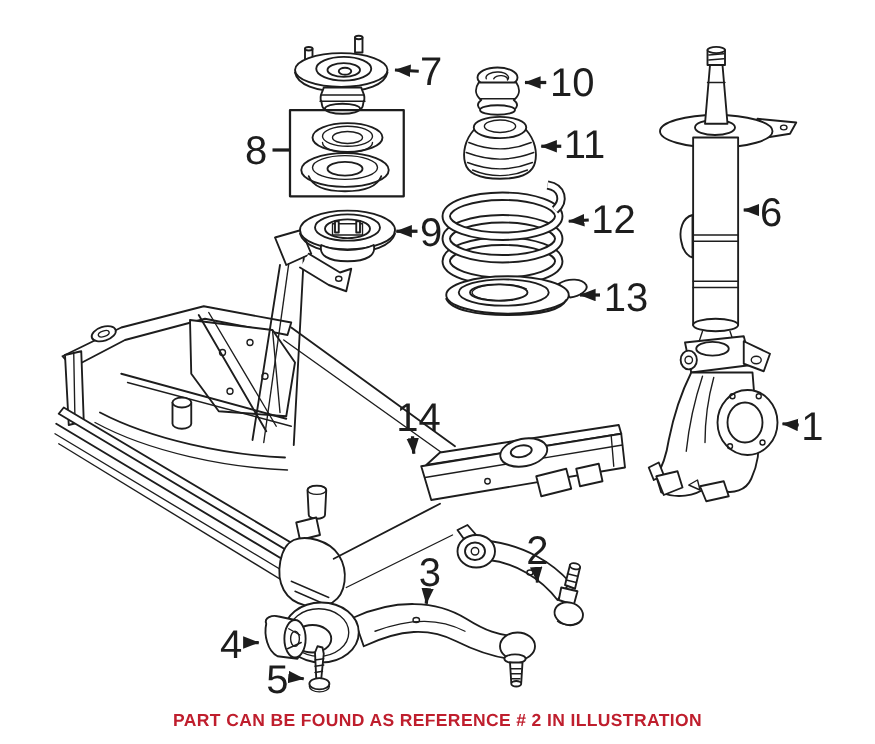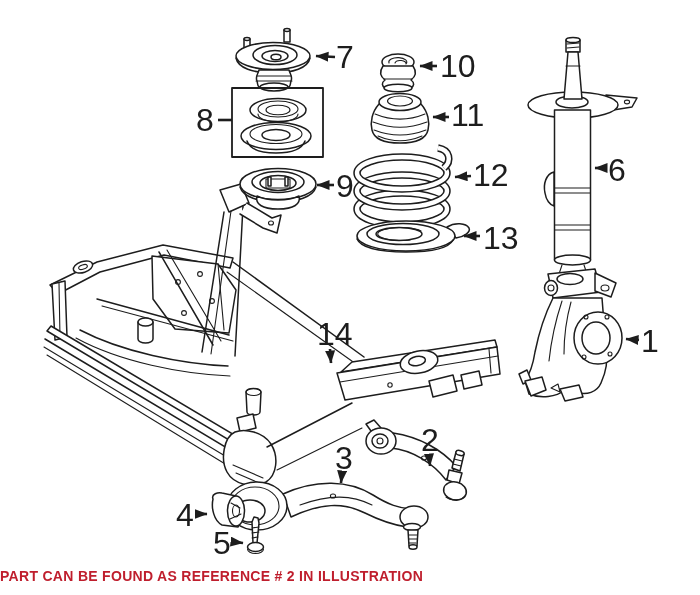--- a/index.html
+++ b/index.html
@@ -1,19 +1,19 @@
 <!DOCTYPE html>
 <html><head>
 <meta charset="utf-8">
 <style>
   html,body{margin:0;padding:0;background:#fff;}
   .stage{position:relative;width:700px;height:595px;background:#ffffff;overflow:hidden;
          font-family:"Liberation Sans",sans-serif;}
   .stage svg{position:absolute;left:0;top:0;}
-  .caption{position:absolute;left:0;right:0;top:568px;
+  .caption{position:absolute;left:0;right:0;top:568px;text-align:center;
            font-family:"Liberation Sans",sans-serif;font-weight:bold;font-size:14px;
            letter-spacing:.3px;color:#bf1e2d;}
   
   .ln{fill:none;stroke:#1d1d1d;stroke-width:1.5;stroke-linecap:round;stroke-linejoin:round;}
   .fw{fill:#ffffff;stroke:#1d1d1d;stroke-width:1.5;stroke-linecap:round;stroke-linejoin:round;}
   .thin{stroke-width:1.1;}
   .thick{stroke-width:1.8;}
   .tube-o{fill:none;stroke:#1d1d1d;stroke-width:7.5;}
   .tube-i{fill:none;stroke:#ffffff;stroke-width:4.4;}
   .arrow{stroke:#1d1d1d;stroke-width:2.6;fill:none;}

